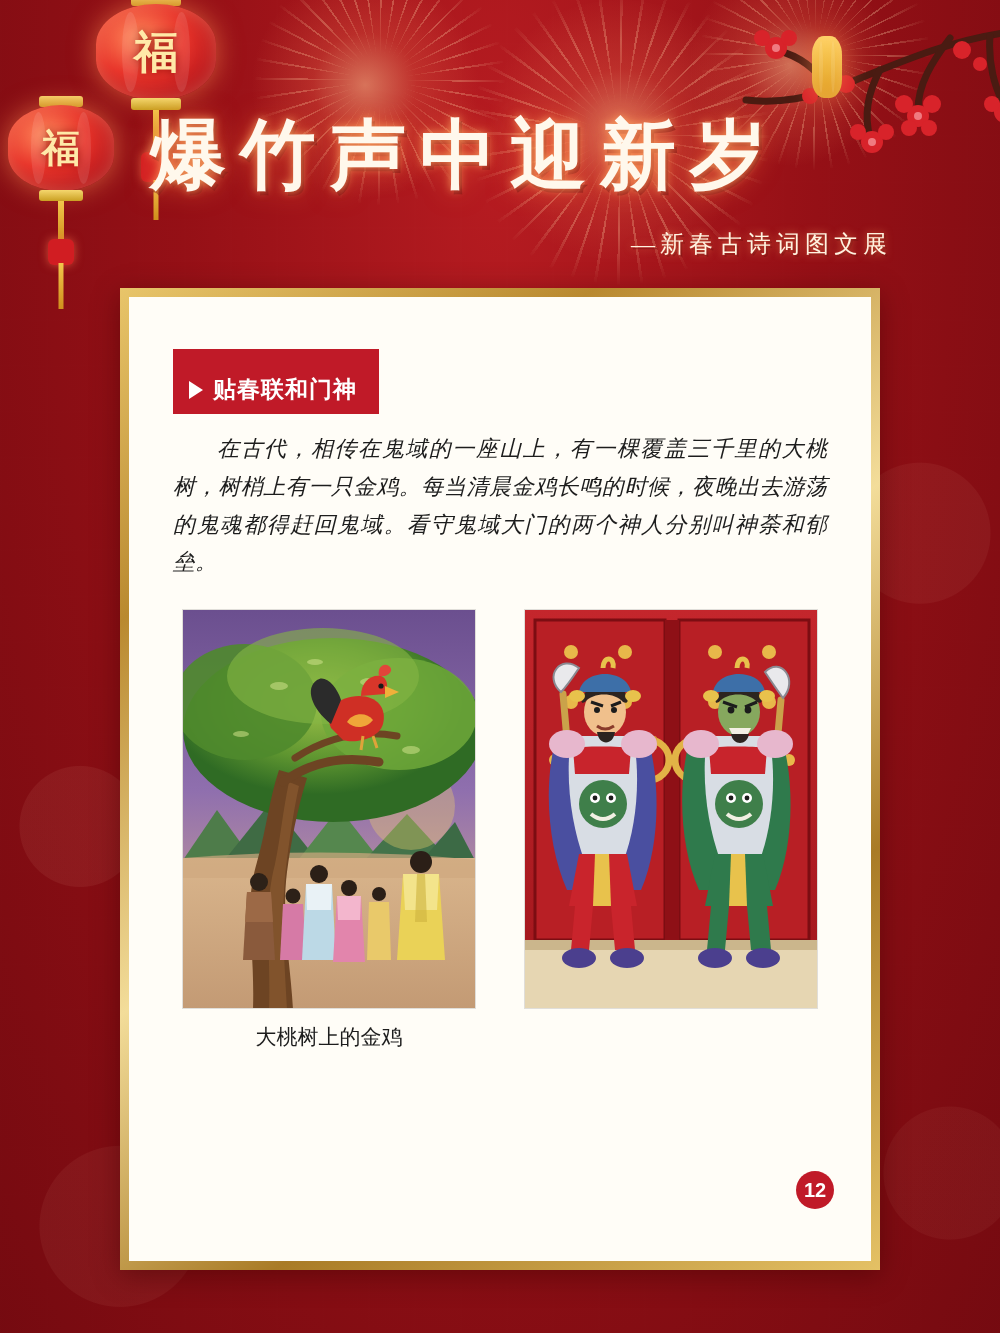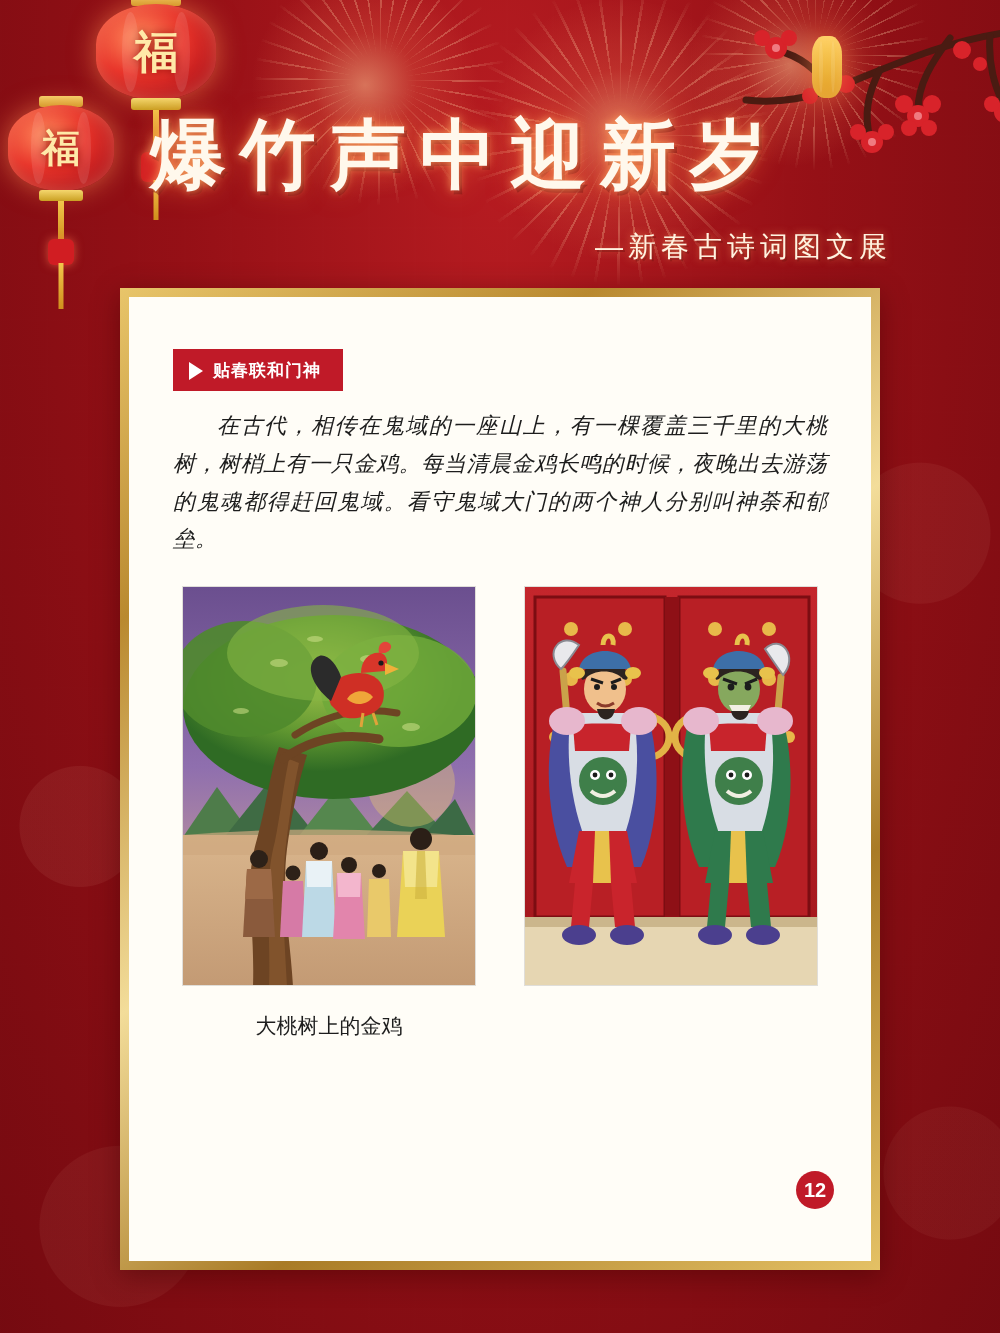--- a/index.html
+++ b/index.html
@@ -112,22 +112,22 @@
     color: #fff8ec;
     text-shadow:
       0 0 10px rgba(255,170,100,0.85),
       0 0 26px rgba(255,110,60,0.7),
       3px 4px 0 rgba(110,8,12,0.55);
     white-space: nowrap;
   }
   .sub-title {
     position: absolute; right: 108px; top: 228px;
     z-index: 7;
-    font-family: Liberation Sans, sans-serif;
-    font-size: 28px; letter-spacing: 5px;
+    font-family: Liberation Serif, serif;
+    font-size: 24px; letter-spacing: 5px;
     color: #fff3e0;
     text-shadow: 0 0 8px rgba(255,150,90,0.75), 2px 2px 0 rgba(110,8,12,0.5);
     white-space: nowrap;
   }
 
   
   .card-outer {
     position: absolute; left: 120px; top: 288px;
     width: 760px; height: 982px;
     padding: 9px;
@@ -137,22 +137,22 @@
   .card-inner {
     width: 100%; height: 100%;
     background: #fffdf7;
     position: relative;
     padding: 52px 44px 0 44px;
   }
   .section-tag {
     display: inline-flex; align-items: center; gap: 10px;
     background: #c01a28;
     color: #ffffff;
-    padding: 10px 22px 9px 16px;
-    font-size: 17px; font-weight: bold; letter-spacing: 1px;
+    padding: 25px 22px 9px 16px;
+    font-size: 23px; font-weight: bold; letter-spacing: 1px;
     font-family: "Liberation Sans", sans-serif;
   }
   .tag-arrow {
     width: 0; height: 0;
     border-left: 14px solid #ffffff;
     border-top: 9px solid transparent;
     border-bottom: 9px solid transparent;
   }
   .body-text {
     margin-top: 16px;
@@ -168,21 +168,21 @@
     display: flex; gap: 48px; margin-top: 28px; justify-content: center;
   }
   .figure { width: 294px; }
   .fig-frame {
     width: 294px; height: 400px;
     overflow: hidden;
     position: relative;
     border: 1px solid rgba(0,0,0,0.12);
   }
   .fig-caption {
-    margin-top: 26px;
+    margin-top: 14px;
     text-align: center;
     font-size: 21px;
     color: #1d1d1d;
   }
   .page-badge {
     position: absolute; right: 37px; bottom: 52px;
     width: 38px; height: 38px; border-radius: 50%;
     background: #c01a28; color: #fff;
     display: flex; align-items: center; justify-content: center;
     font-size: 20px; font-weight: bold;

